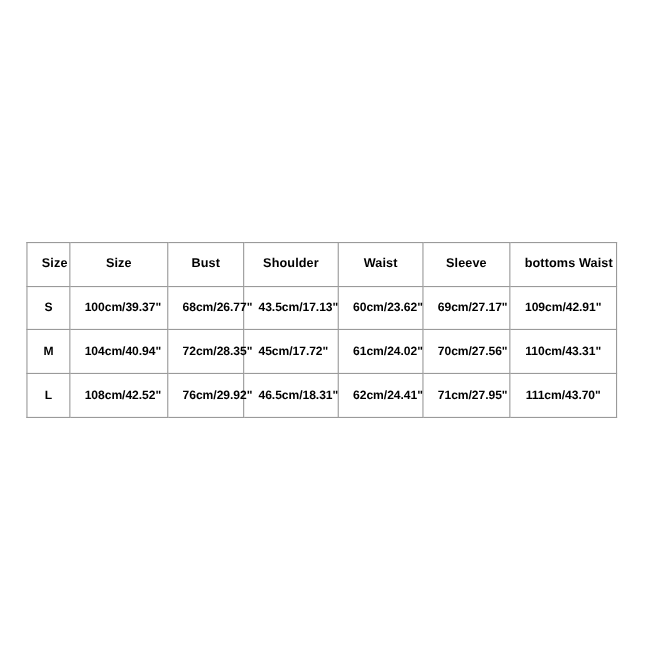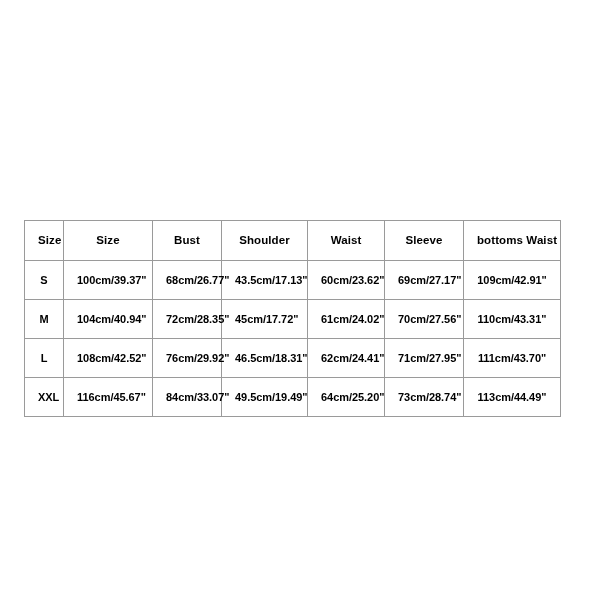--- a/index.html
+++ b/index.html
@@ -115,24 +115,15 @@
       </tr>
       <tr>
         <td class="size-cell">L</td>
         <td>108cm/42.52"</td>
         <td>76cm/29.92"</td>
         <td>46.5cm/18.31"</td>
         <td>62cm/24.41"</td>
         <td>71cm/27.95"</td>
         <td>111cm/43.70"</td>
       </tr>
-      <tr>
-        <td class="size-cell">XXL</td>
-        <td>116cm/45.67"</td>
-        <td>84cm/33.07"</td>
-        <td>49.5cm/19.49"</td>
-        <td>64cm/25.20"</td>
-        <td>73cm/28.74"</td>
-        <td>113cm/44.49"</td>
-      </tr>
     </tbody>
   </table>
 </div>
 
 </body></html>

